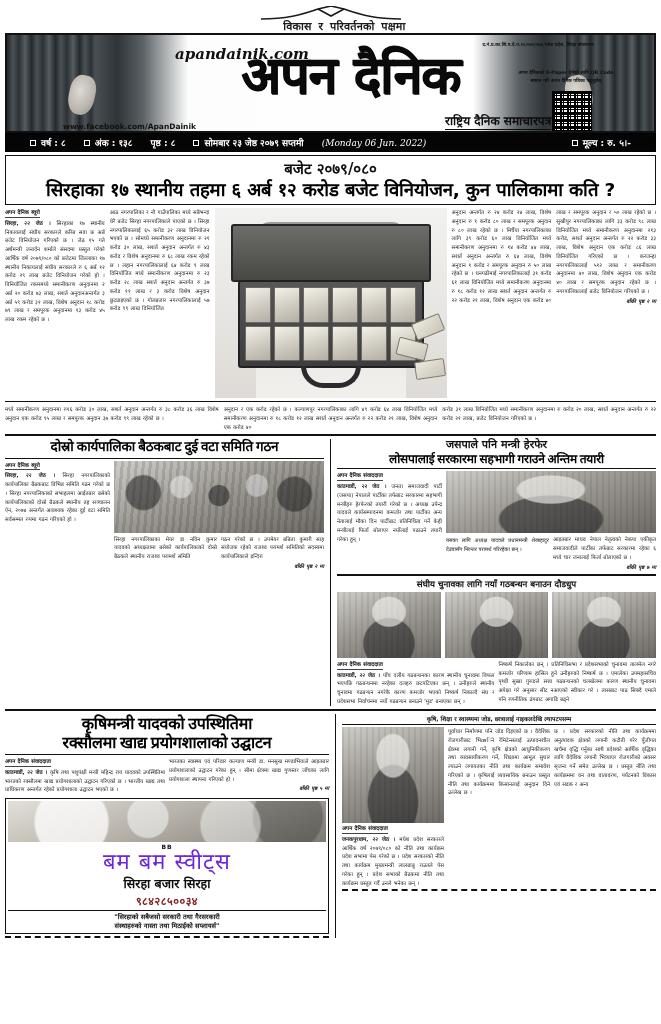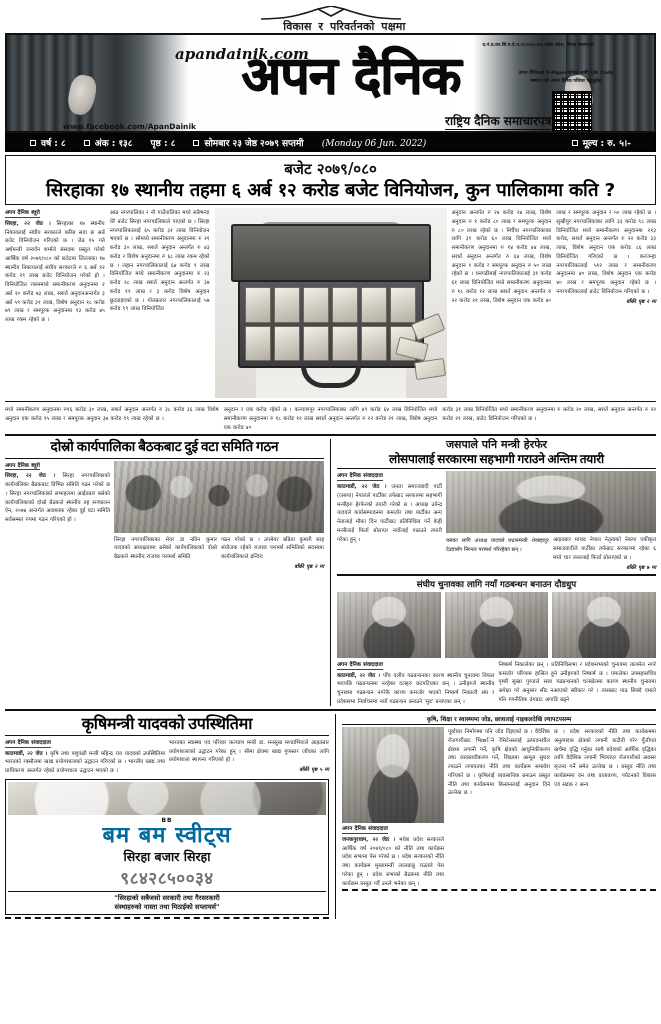--- a/index.html
+++ b/index.html
@@ -322,30 +322,30 @@
       radial-gradient(circle at 20% 52%, rgba(255,255,255,.75) 0 14%, transparent 15%),
       radial-gradient(circle at 44% 40%, rgba(255,255,255,.5) 0 11%, transparent 12%),
       radial-gradient(circle at 70% 58%, rgba(255,255,255,.45) 0 13%, transparent 14%),
       radial-gradient(circle at 88% 38%, rgba(30,30,30,.3) 0 12%, transparent 13%);
   }
   .ad-logo {
     text-align: center; font-size: 6px; font-weight: bold;
     color: #111; margin-top: 1px; letter-spacing: 1px;
   }
   .ad-name {
-    text-align: center; font-size: 22px; font-weight: bold;
-    color: #0369a1; line-height: 1.1; letter-spacing: 1px;
+    text-align: center; font-size: 22px; font-weight: normal;
+    color: #6d28d9; line-height: 1.1; letter-spacing: 1px;
     font-family: "DejaVu Sans", sans-serif;
   }
   .ad-addr {
     text-align: center; font-size: 12.5px; font-weight: bold; color: #0d0d0d;
     margin-top: 1px;
   }
   .ad-phone {
-    text-align: center; font-size: 17px; font-weight: bold; color: #737373;
+    text-align: center; font-size: 11px; font-weight: bold; color: #7f1d1d;
     letter-spacing: .5px; margin-top: 1px;
   }
   .ad-tag {
     text-align: center; font-size: 6.6px; font-weight: bold;
     color: #111; line-height: 1.35; margin-top: 2px;
     border-top: 1px solid #111; padding-top: 2px;
   }
   .dashrule {
     border-top: 2px dashed #111; margin-top: 2px;
   }
@@ -528,20 +528,21 @@
       </div>
     </div>
   </div>
 
   <div class="hr-thick"></div>
 
   <div class="tier">
 
     <div class="half" style="flex:0 0 324px">
       <div class="sec-head" style="font-size:16px">कृषिमन्त्री यादवको उपस्थितिमा</div>
+      <div class="sec-head" style="font-size:16px">रक्सौलमा खाद्य प्रयोगशालाको उद्घाटन</div>
       <div class="hr-thin"></div>
       <div class="cols2">
         <div class="body-col">
           <span class="byline">अपन दैनिक संवाददाता</span><br>
           <span class="dateline">काठमाडौं, २२ जेठ ।</span>
           <span>कृषि तथा पशुपंक्षी मन्त्री महिन्द्र राय यादवको उपस्थितिमा भारतको रक्सौलमा खाद्य प्रयोगशालाको उद्घाटन गरिएको छ । भारतीय खाद्य तथा प्राधिकरण अन्तर्गत रहेको प्रयोगशाला उद्घाटन भएको छ ।</span>
         </div>
         <div class="body-col">
           <span>भारतका स्वास्थ्य एवं परिवार कल्याण मन्त्री डा. मनसुख मण्डाभियाले आइतबार प्रयोगशालाको उद्घाटन गरेका हुन् । सीमा क्षेत्रमा खाद्य गुणस्तर जाँचका लागि प्रयोगशाला स्थापना गरिएको हो ।</span>
           <span class="cont">बाँकी पृष्ठ ५ मा</span>

